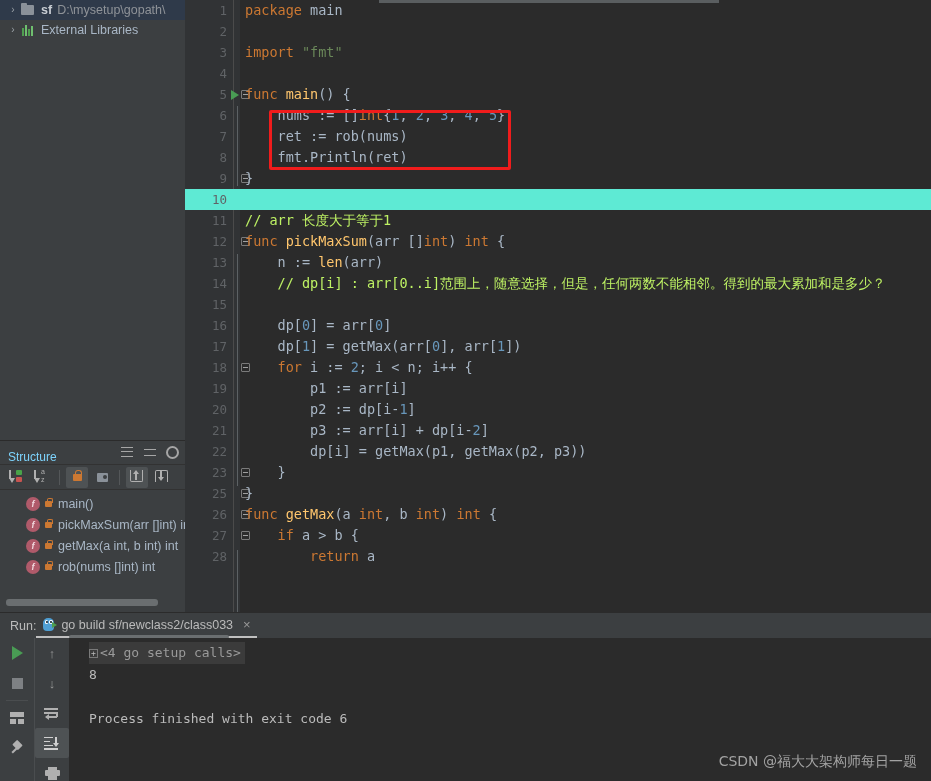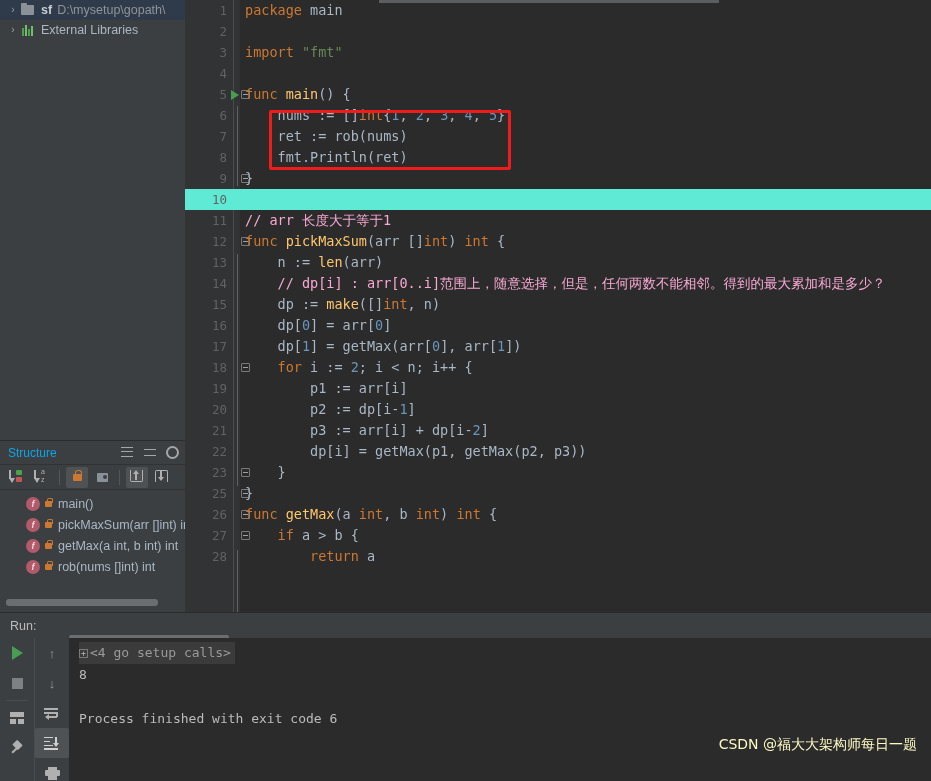--- a/index.html
+++ b/index.html
@@ -82,23 +82,23 @@
   .tree-label-dim { color: #8f9398; }
 
   
   .structure {
     position: absolute; left: 0; top: 440px;
     width: 185px; height: 172px;
     background: #3c3f41;
     border-top: 1px solid #2b2b2b;
   }
   .struct-head {
-    height: 23px; display: flex; align-items: center;
+    height: 23px; display: flex; align-items: flex-end;
     padding-left: 8px;
-    color: #0ea5e9; font-size: 12px;
+    color: #7dd3fc; font-size: 12px;
     position: relative;
   }
   .struct-head .tools {
     position: absolute; right: 6px; top: 0; height: 23px;
     display: flex; align-items: center; gap: 9px;
   }
   .sq-ico { width: 14px; height: 14px; position: relative; display:inline-block; }
   .lines-ico i {
     position: absolute; left: 1px; height: 1.5px; background: #a6a6a6; display:block;
   }
@@ -189,21 +189,21 @@
   .cl.cur { background: #5eead4; }
   .lnum {
     position: absolute; left: 0; width: 42px; text-align: right;
     color: #606366; font-family: "DejaVu Sans Mono", monospace; font-size: 12.5px;
   }
   .ctext { position: absolute; left: 60px; color: #a9b7c6; }
   .kw   { color: #cc7832; }
   .str  { color: #6a8759; }
   .num  { color: #6897bb; }
   .fn   { color: #ffc66d; }
-  .cmt  { color: #f9a8d4; text-align: center; }
+  .cmt  { color: #bef264; text-align: center; }
   .typ  { color: #cc7832; }
   .pkg  { color: #a9b7c6; }
   .fnc  { color: #a9b7c6; }
 
   .gutter-line { position: absolute; left: 48px; top: 0; bottom: 0; width: 1px; background: #4b4b4b; }
   .run-tri {
     position: absolute; left: 1px; top: 6px;
     width: 0; height: 0;
     border-top: 5px solid transparent; border-bottom: 5px solid transparent;
     border-left: 8px solid #499c54;
@@ -282,30 +282,30 @@
   .pin-g{width:14px;height:14px;position:relative;}
   .sep-h { height: 1px; background: #4a4d4f; margin: 2px 6px; }
 
   .console {
     position: absolute; left: 69px; top: 25px; right: 0; bottom: 0;
     background: #2b2b2b;
     font-family: "DejaVu Sans Mono", monospace; font-size: 13px;
     color: #bbbbbb;
     padding-top: 4px;
   }
-  .con-line { height: 22px; line-height: 22px; padding-left: 10px; white-space: pre; }
+  .con-line { height: 22px; line-height: 22px; padding-left: 20px; white-space: pre; }
   .con-collapsed { background: #3b3b3b; color: #9a9a9a; display:inline-block; padding-right:4px;}
   .plusbox {
     display: inline-block; width: 9px; height: 9px; line-height: 8px;
     border: 1px solid #7a7a7a; text-align: center; font-size: 8px;
     color: #bbb; margin-right: 2px; vertical-align: middle;
   }
   .watermark {
-    position: absolute; right: 14px; bottom: 27px;
-    color: #fef9c3; font-size: 14px;
+    position: absolute; right: 14px; bottom: 10px;
+    color: #a3a3a3; font-size: 14px;
     font-family: "DejaVu Sans", sans-serif;
   }
   .run-hscroll {
     position: absolute; left: 69px; top: 22px;
     width: 160px; height: 4px; background: #6a6e70; border-radius: 2px;
   }
   .top-hscroll {
     position: absolute; left: 194px; top: 0px;
     width: 340px; height: 3px; background: #5a5e60;
   }
@@ -433,21 +433,21 @@
         <div class="cl"><span class="lnum">5</span><span class="run-tri" style="left: 46px;"></span><span class="fold" style="left: 56px;"></span><span class="ctext"><span class="kw">func </span><span class="fn">main</span><span>() {</span></span></div>
         <div class="cl"><span class="lnum">6</span><span class="ctext"><span>    nums := []</span><span class="typ">int</span><span>{</span><span class="num">1</span><span>, </span><span class="num">2</span><span>, </span><span class="num">3</span><span>, </span><span class="num">4</span><span>, </span><span class="num">5</span><span>}</span></span></div>
         <div class="cl"><span class="lnum">7</span><span class="ctext"><span>    ret := </span><span class="fnc">rob</span><span>(nums)</span></span></div>
         <div class="cl"><span class="lnum">8</span><span class="ctext"><span>    fmt.</span><span class="fnc">Println</span><span>(ret)</span></span></div>
         <div class="cl"><span class="lnum">9</span><span class="fold" style="left: 56px; border-radius: 1px;"></span><span class="ctext"><span>}</span></span></div>
         <div class="cl cur"><span class="lnum">10</span><span class="ctext"></span></div>
         <div class="cl"><span class="lnum">11</span><span class="ctext"><span class="cmt">// arr 长度大于等于1</span></span></div>
         <div class="cl"><span class="lnum">12</span><span class="fold" style="left: 56px;"></span><span class="ctext"><span class="kw">func </span><span class="fn">pickMaxSum</span><span>(arr []</span><span class="typ">int</span><span>) </span><span class="typ">int</span><span> {</span></span></div>
         <div class="cl"><span class="lnum">13</span><span class="ctext"><span>    n := </span><span class="fn">len</span><span>(arr)</span></span></div>
         <div class="cl"><span class="lnum">14</span><span class="ctext"><span class="cmt">    // dp[i] : arr[0..i]范围上，随意选择，但是，任何两数不能相邻。得到的最大累加和是多少？</span></span></div>
-        <div class="cl"><span class="lnum">15</span><span class="ctext"><span>    dp := </span><span class="fn">make</span><span>([]</span><span class="typ">int</span><span>, n)</span></span></div>
+        <div class="cl"><span class="lnum">15</span></div>
         <div class="cl"><span class="lnum">16</span><span class="ctext"><span>    dp[</span><span class="num">0</span><span>] = arr[</span><span class="num">0</span><span>]</span></span></div>
         <div class="cl"><span class="lnum">17</span><span class="ctext"><span>    dp[</span><span class="num">1</span><span>] = </span><span class="fnc">getMax</span><span>(arr[</span><span class="num">0</span><span>], arr[</span><span class="num">1</span><span>])</span></span></div>
         <div class="cl"><span class="lnum">18</span><span class="fold" style="left: 56px;"></span><span class="ctext"><span>    </span><span class="kw">for</span><span> i := </span><span class="num">2</span><span>; i &lt; n; i++ {</span></span></div>
         <div class="cl"><span class="lnum">19</span><span class="ctext"><span>        p1 := arr[i]</span></span></div>
         <div class="cl"><span class="lnum">20</span><span class="ctext"><span>        p2 := dp[i-</span><span class="num">1</span><span>]</span></span></div>
         <div class="cl"><span class="lnum">21</span><span class="ctext"><span>        p3 := arr[i] + dp[i-</span><span class="num">2</span><span>]</span></span></div>
         <div class="cl"><span class="lnum">22</span><span class="ctext"><span>        dp[i] = </span><span class="fnc">getMax</span><span>(p1, </span><span class="fnc">getMax</span><span>(p2, p3))</span></span></div>
         <div class="cl"><span class="lnum">23</span><span class="fold" style="left: 56px; border-radius: 1px;"></span><span class="ctext"><span>    }</span></span></div>
         <div class="cl"><span class="lnum">25</span><span class="fold" style="left: 56px; border-radius: 1px;"></span><span class="ctext"><span>}</span></span></div>
         <div class="cl"><span class="lnum">26</span><span class="fold" style="left: 56px;"></span><span class="ctext"><span class="kw">func </span><span class="fn">getMax</span><span>(a </span><span class="typ">int</span><span>, b </span><span class="typ">int</span><span>) </span><span class="typ">int</span><span> {</span></span></div>
@@ -457,20 +457,32 @@
     <div class="redbox-code"></div>
   <div class="foldline" style="top: 106px; height: 80px;"></div>
       <div class="foldline" style="top: 254px; height: 232px;"></div>
       <div class="foldline" style="top: 380px; height: 106px;"></div>
       <div class="foldline" style="top: 550px; height: 62px;"></div>
     </div>
 
   <div class="runpanel">
     <div class="run-head">
       <span class="run-label">Run:</span>
+      <span class="run-tab">
+        <span class="gopher">
+          <span class="body"></span>
+            <span class="eye l"></span>
+            <span class="eye r"></span>
+          <span class="pup l"></span>
+            <span class="pup r"></span>
+            <span class="grn"></span>
+        </span>
+        <span>go build sf/newclass2/class033</span>
+        <span class="run-close">×</span>
+      </span>
     </div>
 
     <div class="run-side">
       <div class="side-btn">
           <span class="play-g"></span>
         </div>
       <div class="side-btn">
           <span class="stop-g"></span>
         </div>
       <div class="sep-h"></div>

